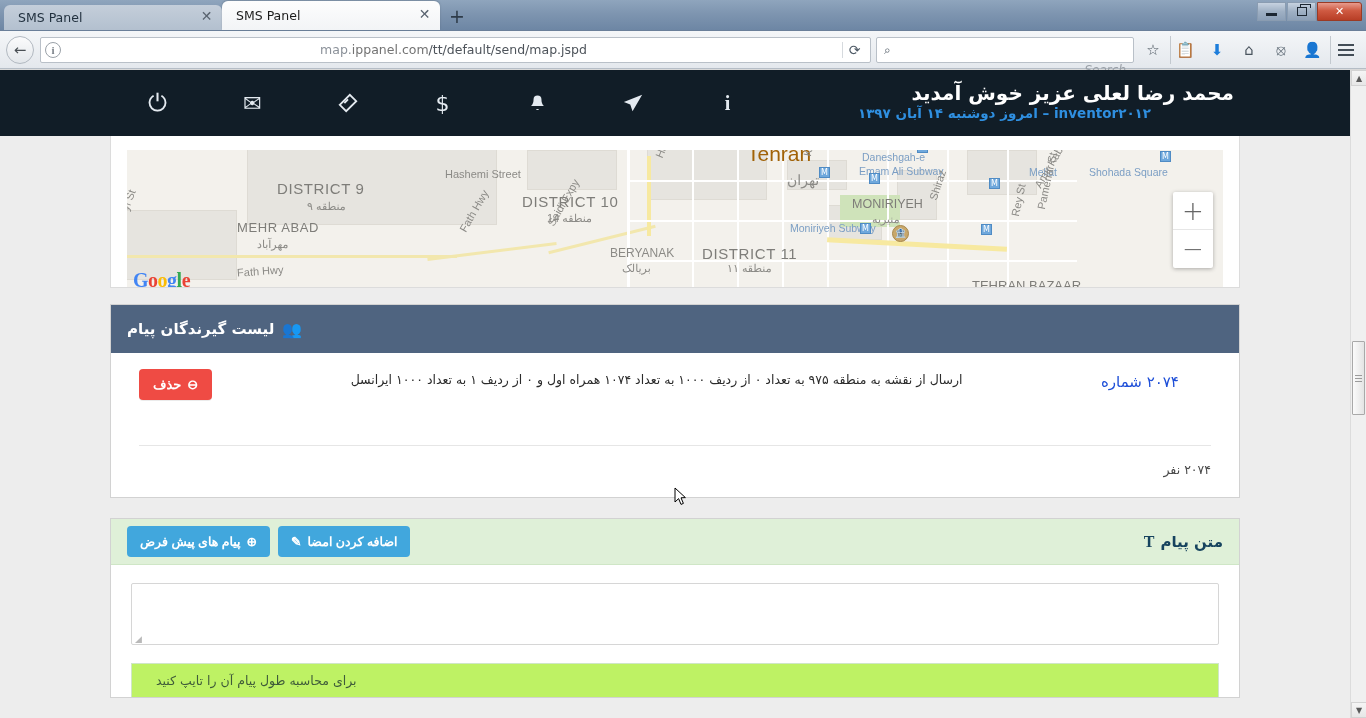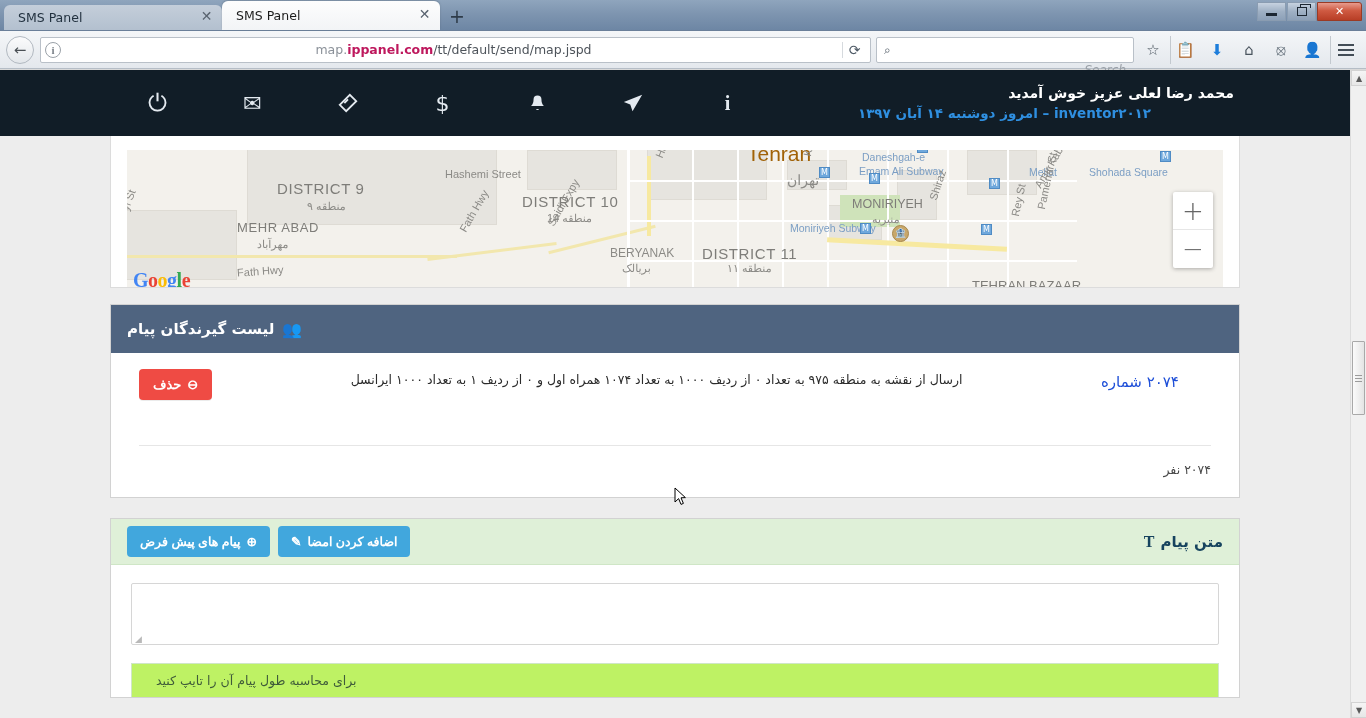--- a/index.html
+++ b/index.html
@@ -93,21 +93,21 @@
     width: 16px; height: 16px; border-radius: 50%;
     border: 1.4px solid #9aa1a8; color: #7a8188;
     font-size: 11px; font-weight: bold; text-align: center; line-height: 14px;
     font-family: "Liberation Serif", serif;
     margin-right: 4px; flex: none;
   }
   .url-text {
     flex: 1; text-align: center; font-size: 12.5px;
     color: #8b9199; white-space: nowrap; overflow: hidden;
   }
-  .url-text b { color: #be185d; font-weight: 700; }
+  .url-text b { color: #737373; font-weight: 400; }
   .url-text .sub { color: #4e545b; }
   .url-reload {
     width: 24px; text-align: center; font-size: 14px; color: #4d5965;
     border-left: 1px solid #d6dade;
   }
   .searchbar {
     width: 258px; height: 26px; margin-left: 5px;
     background: #fff; border: 1px solid #b9c0c8; border-radius: 2px;
     display: flex; align-items: center; padding: 0 7px;
     font-size: 12px; color: #9aa0a7;
@@ -152,21 +152,21 @@
     width: 95px; height: 66px;
     display: flex; align-items: center; justify-content: center;
     color: #e4eaf0; font-size: 22px;
   }
   .nav-ico.power { font-size: 24px; }
   .welcome {
     flex: 1; text-align: right; direction: rtl;
     padding-right: 6px;
   }
   .welcome .l1 {
-    color: #ffffff; font-size: 14px; font-weight: bold;
+    color: #ffffff; font-size: 20px; font-weight: bold;
     letter-spacing: .2px; line-height: 20px;
   }
   .welcome .l2 {
     color: #2f8fe0; font-size: 13.5px; font-weight: bold;
     line-height: 20px;
     text-align: center;
   }
 
   
   .content { width: 1130px; margin: 0 auto; padding-top: 0; }

